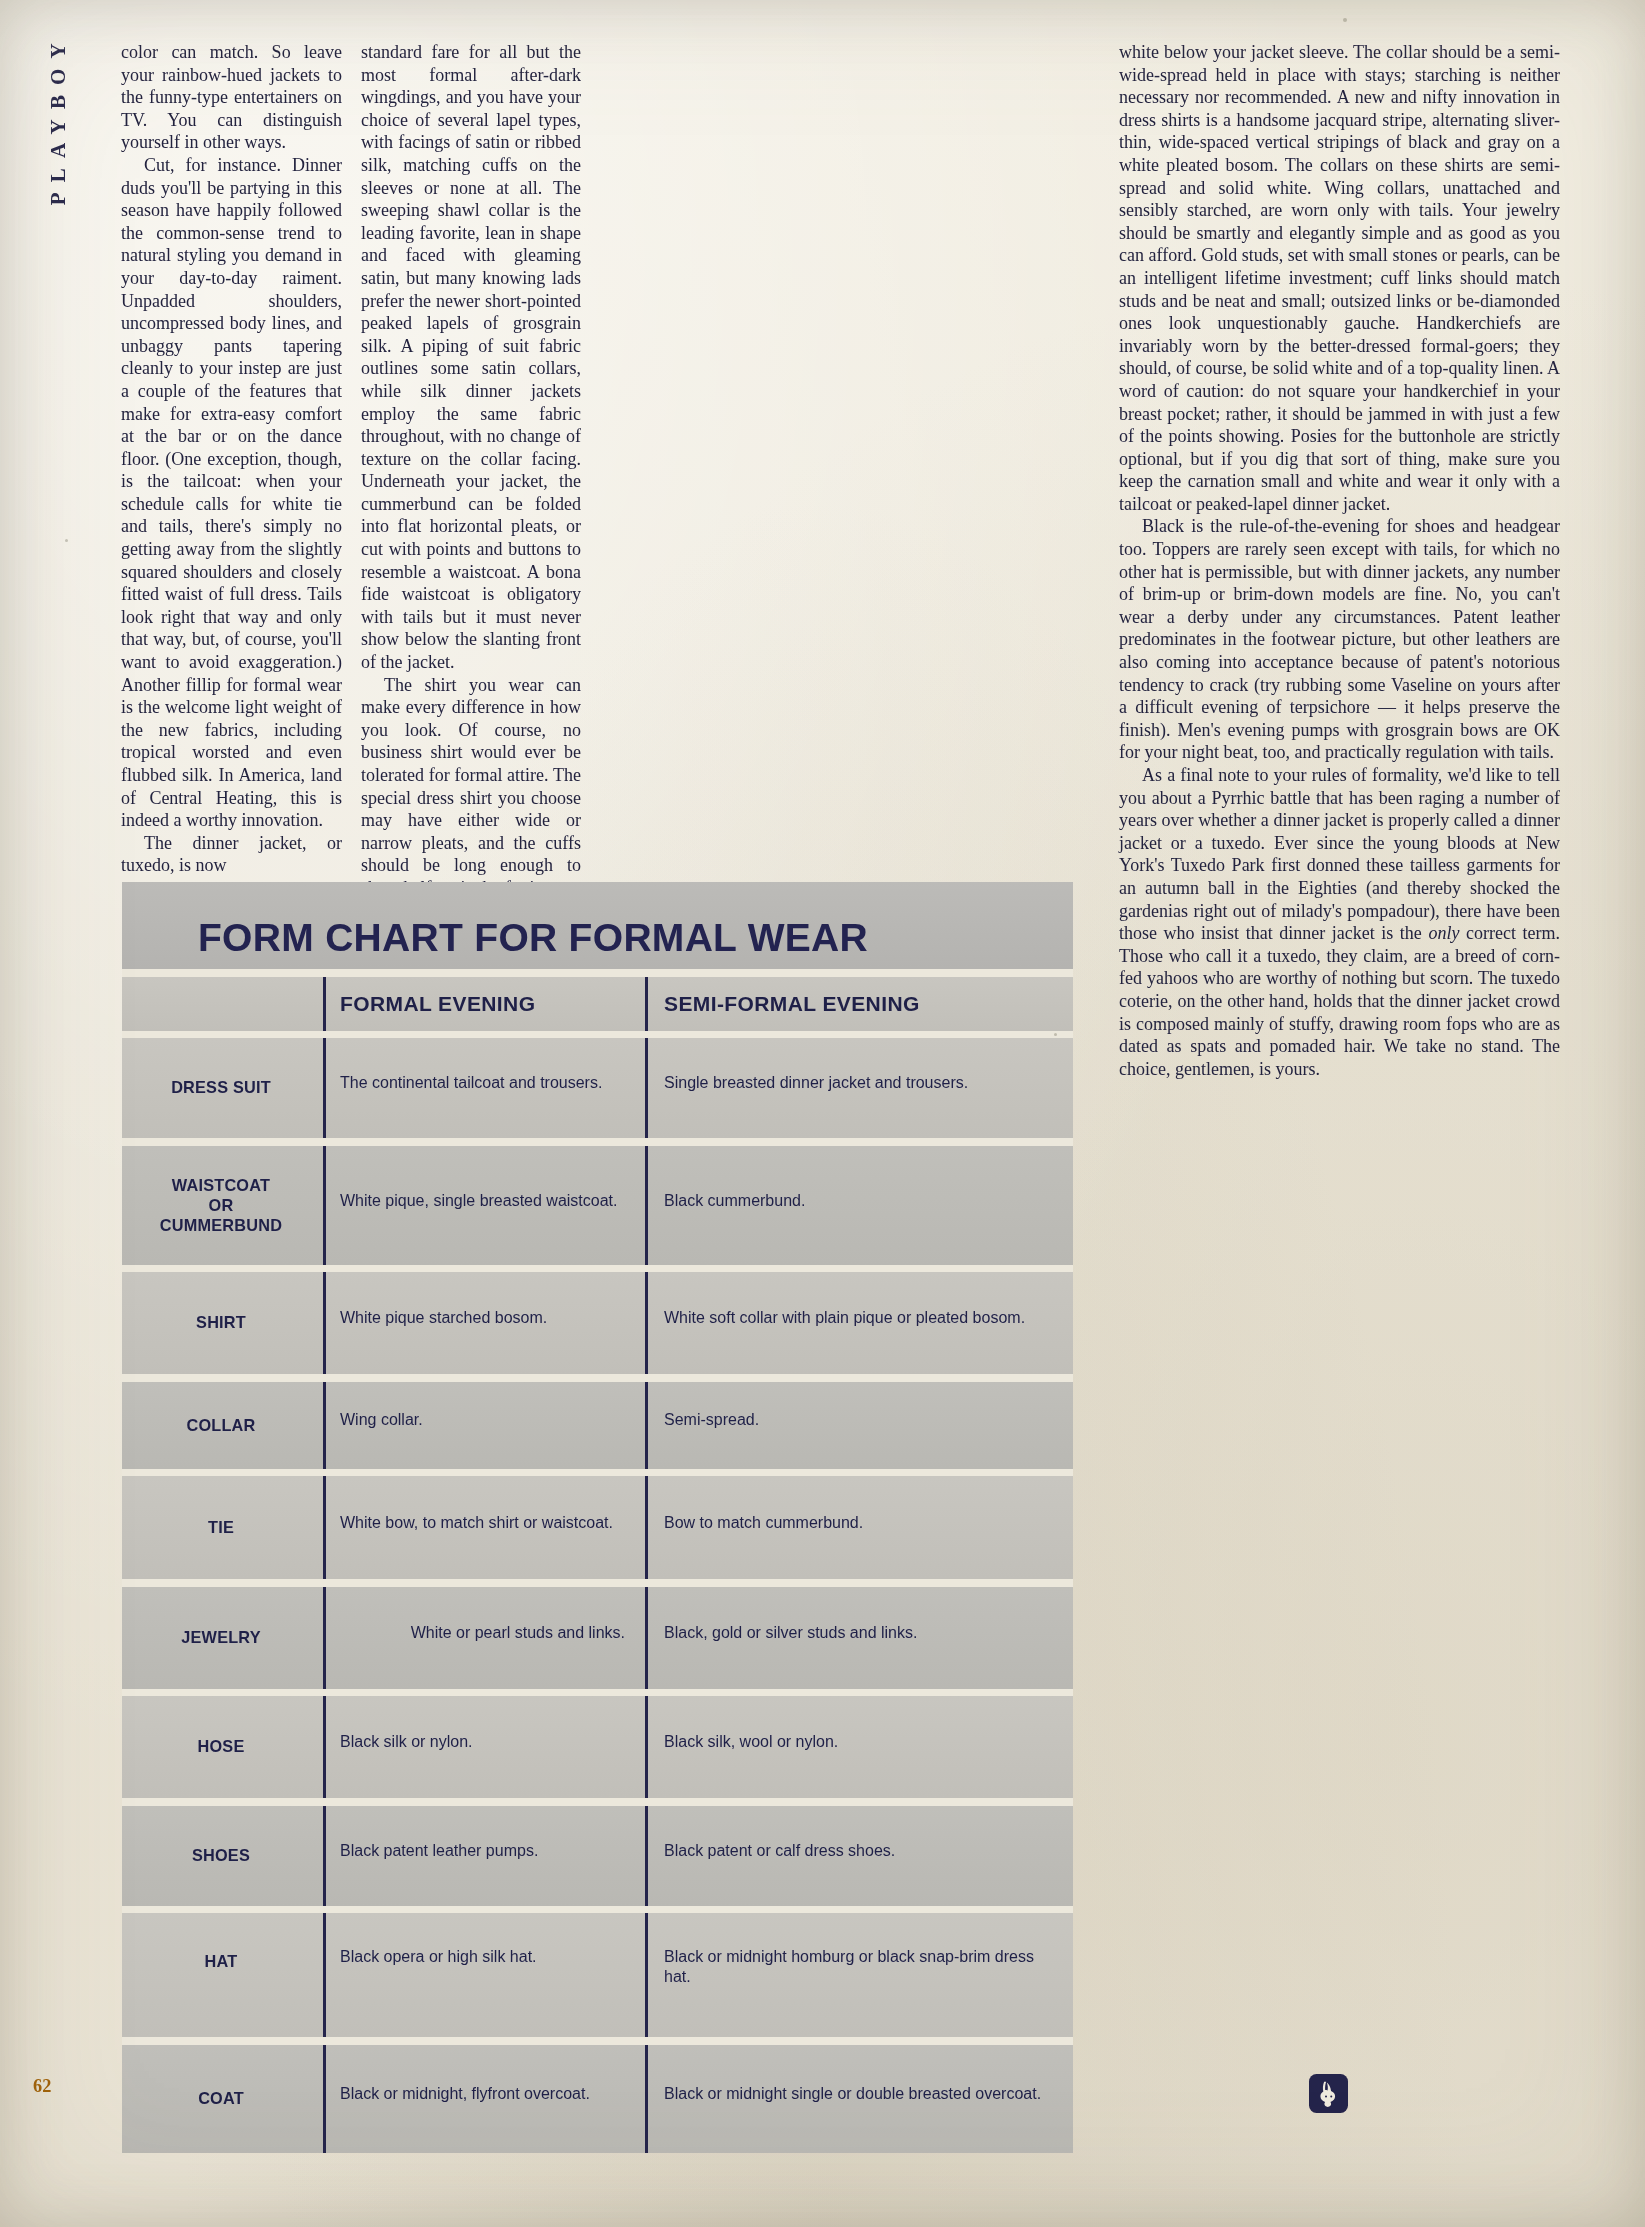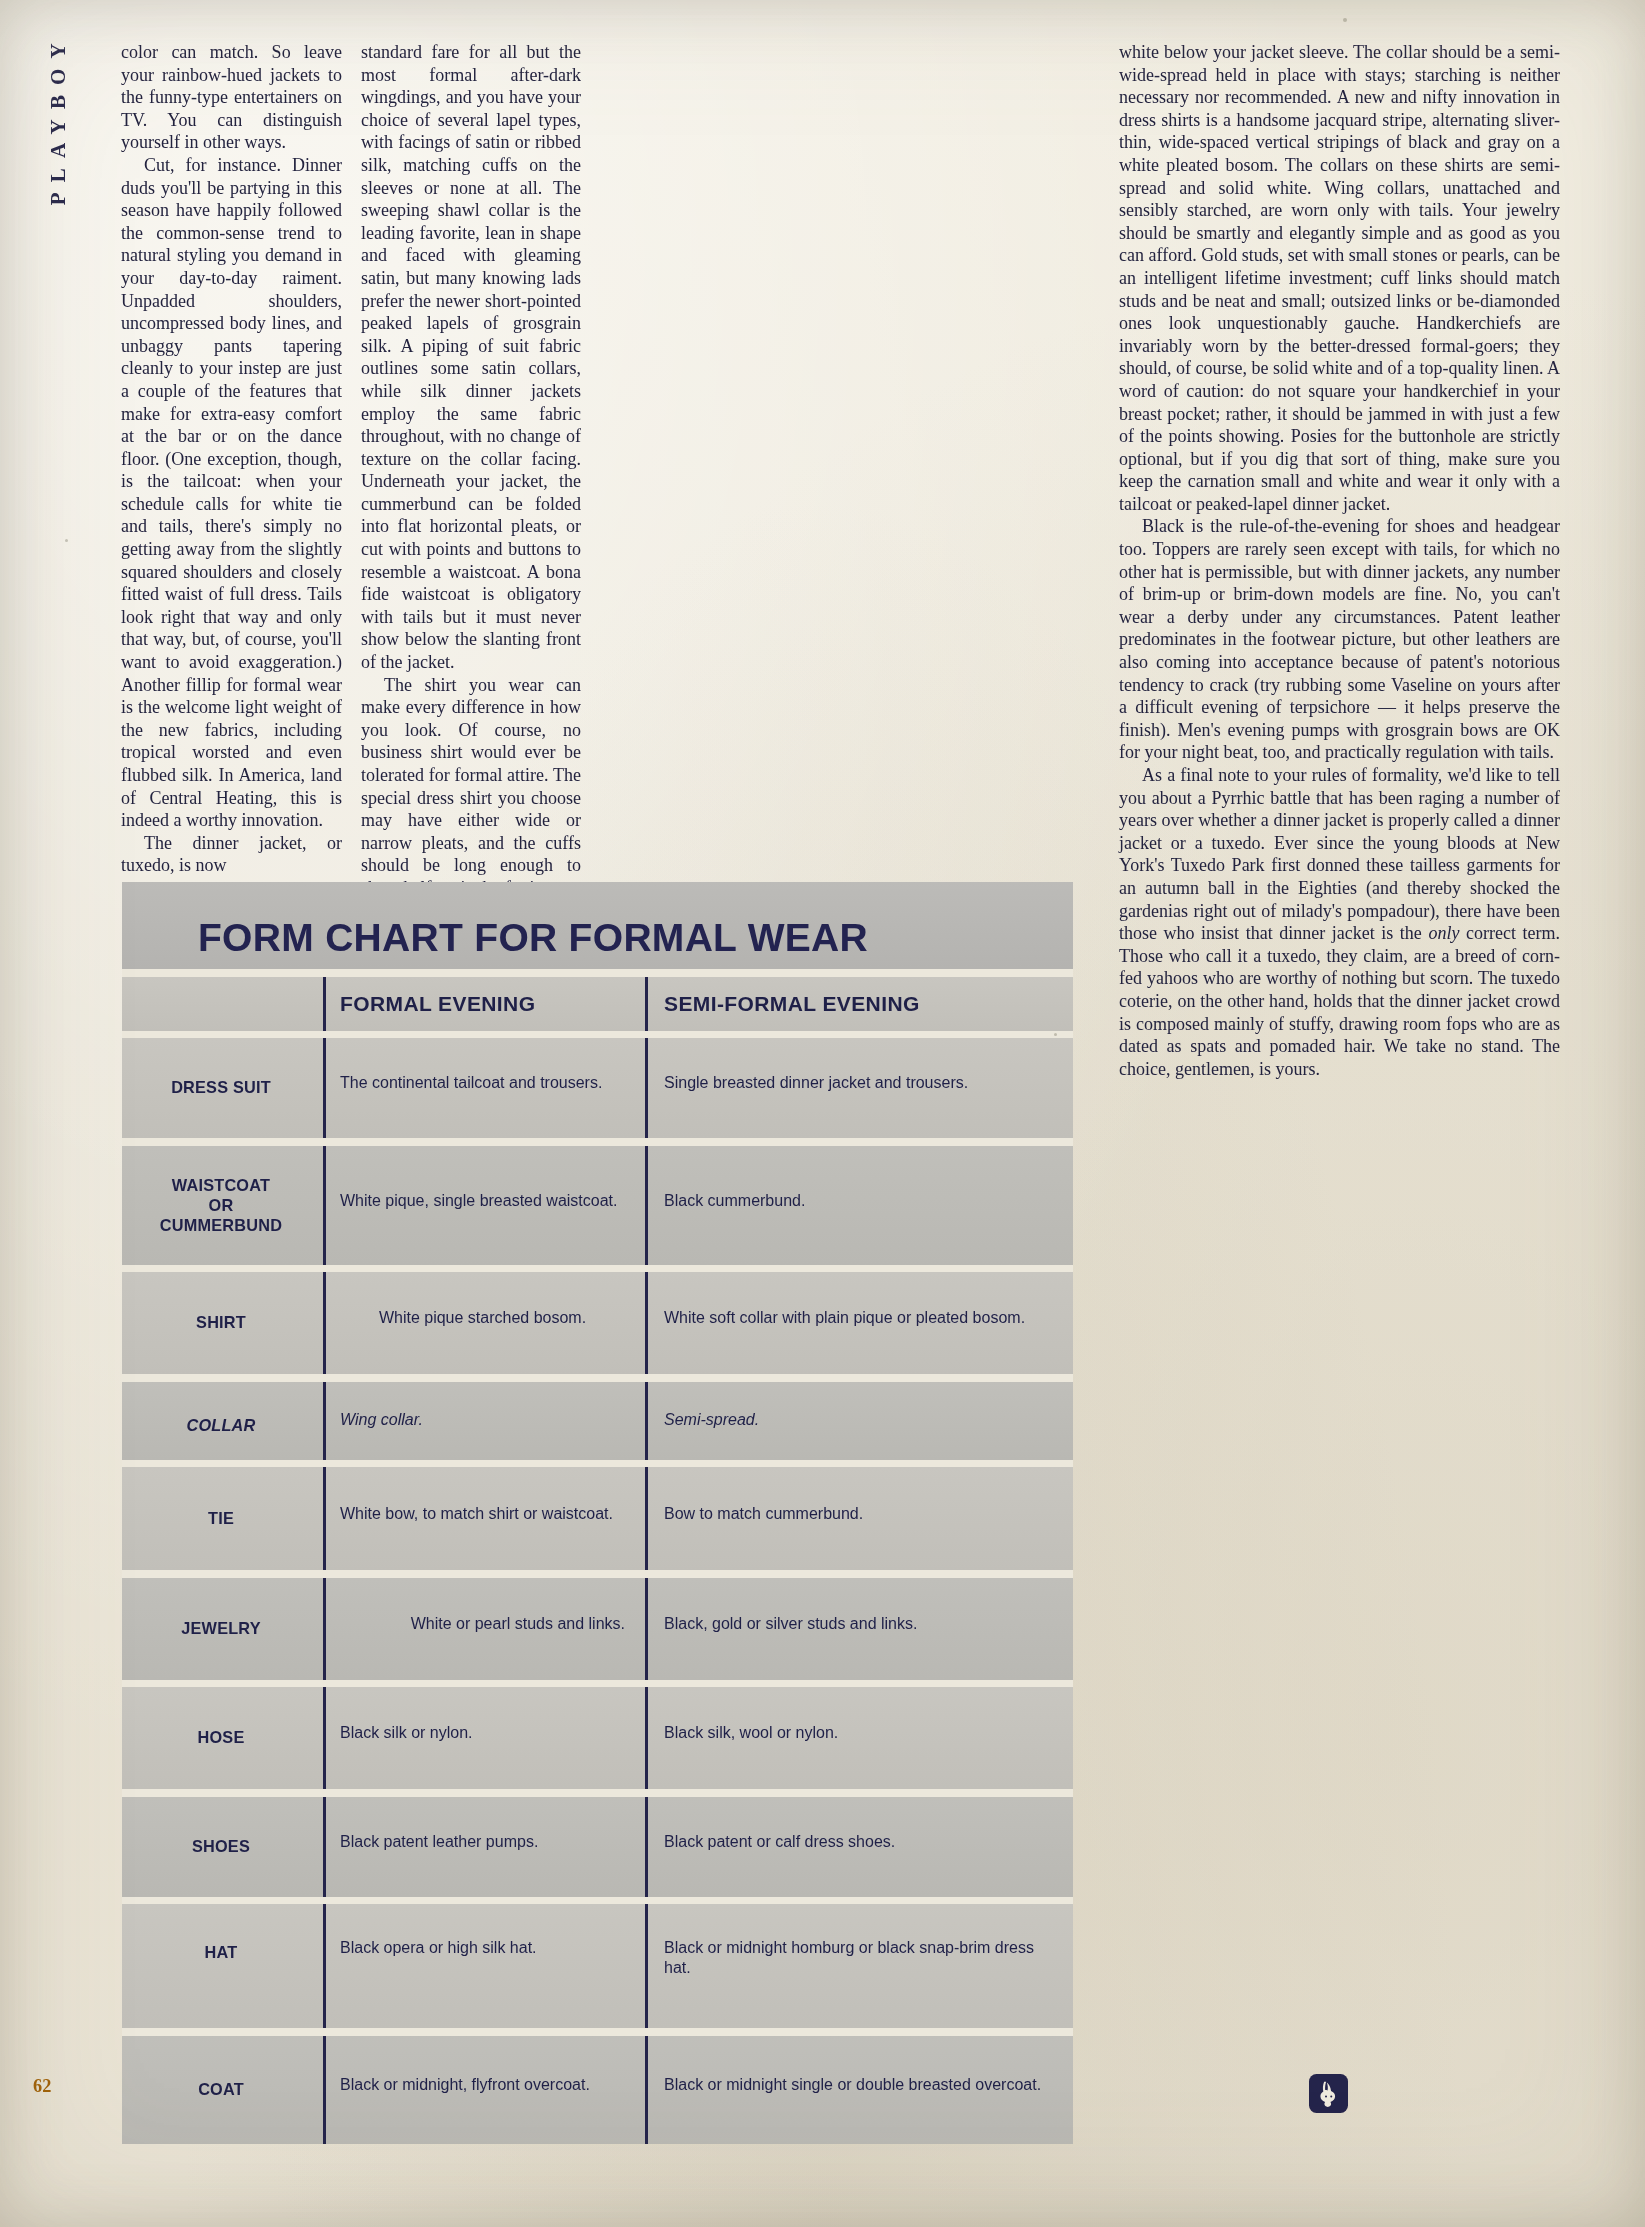--- a/index.html
+++ b/index.html
@@ -196,25 +196,25 @@
           <div class="vrule r2" style="top: 0px; bottom: 0px;"></div>
           <div class="cell key" style="top: 29px;">WAISTCOAT<br>OR<br>CUMMERBUND</div>
           <div class="cell v1 val" style="top: 45px;">White pique, single breasted waistcoat.</div>
           <div class="cell v2 val" style="top: 45px;">Black cummerbund.</div>
         </div>
         <div class="gap"></div>
         <div class="band" style="height: 102px;">
           <div class="vrule r1" style="top: 0px; bottom: 0px;"></div>
           <div class="vrule r2" style="top: 0px; bottom: 0px;"></div>
           <div class="cell key" style="top: 40px;">SHIRT</div>
-          <div class="cell v1 val" style="top: 36px; text-align: center;">White pique starched bosom.</div>
+          <div class="cell v1 val" style="top: 36px;">White pique starched bosom.</div>
           <div class="cell v2 val" style="top: 36px;">White soft collar with plain pique or pleated bosom.</div>
         </div>
         <div class="gap"></div>
-        <div class="band alt" style="height: 78px; font-style: italic;">
+        <div class="band alt" style="height: 87px;">
           <div class="vrule r1" style="top: 0px; bottom: 0px;"></div>
           <div class="vrule r2" style="top: 0px; bottom: 0px;"></div>
           <div class="cell key" style="top: 33px;">COLLAR</div>
           <div class="cell v1 val" style="top: 28.5px;">Wing collar.</div>
           <div class="cell v2 val" style="top: 28.5px;">Semi-spread.</div>
         </div>
         <div class="gap"></div>
         <div class="band" style="height: 103px; padding-left: 32px;">
           <div class="vrule r1" style="top: 0px; bottom: 0px;"></div>
           <div class="vrule r2" style="top: 0px; bottom: 0px;"></div>

